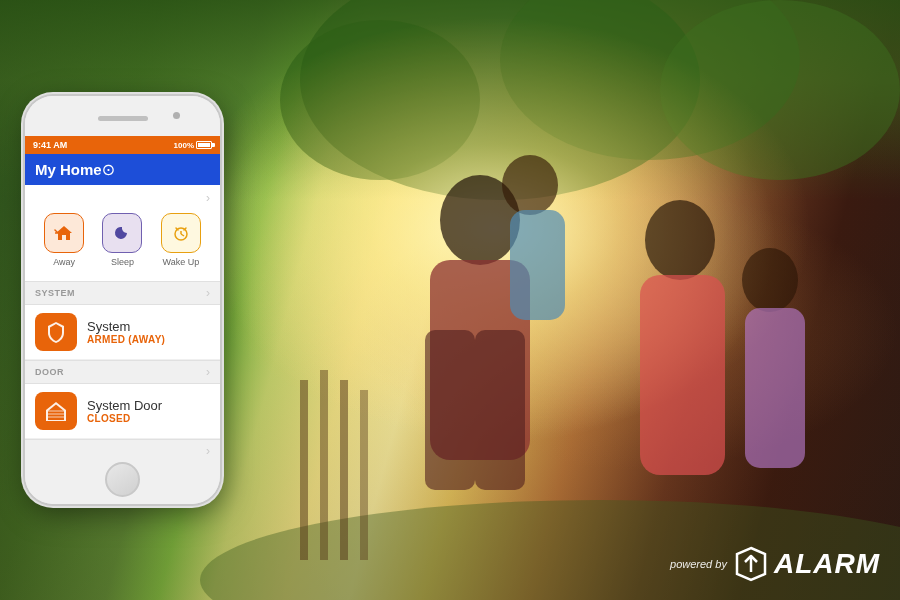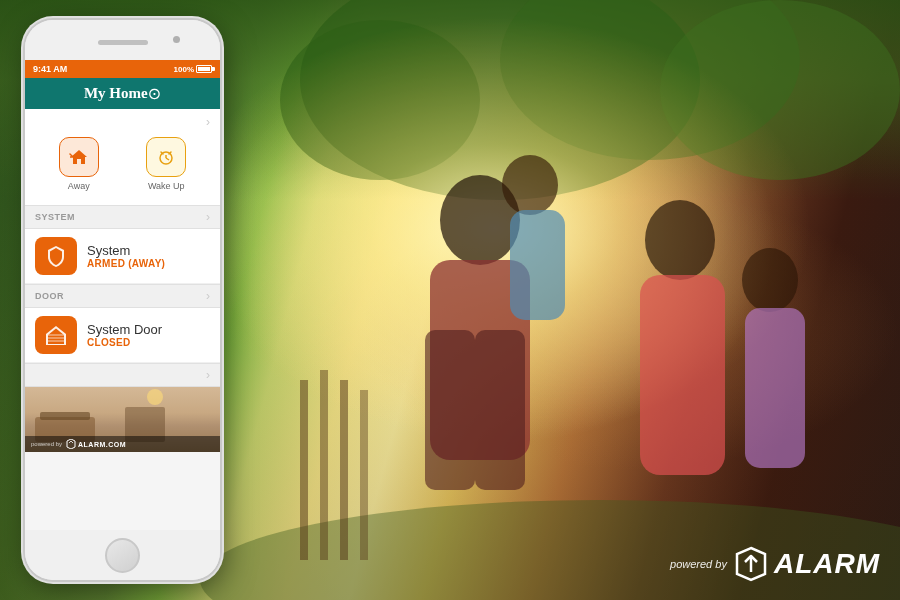--- a/index.html
+++ b/index.html
@@ -65,21 +65,21 @@
       width: 230px;
       z-index: 10;
       display: flex;
       align-items: center;
       justify-content: center;
       padding: 10px 0 10px 15px;
     }
 
     .phone {
       width: 195px;
-      height: 560px;
+      height: 408px;
       background: #f0f0f0;
       border-radius: 28px;
       box-shadow: 0 0 0 2px #c8c8c8, 0 0 0 4px #e0e0e0, 4px 8px 30px rgba(0,0,0,0.5);
       overflow: hidden;
       position: relative;
       display: flex;
       flex-direction: column;
     }
 
     
@@ -157,27 +157,26 @@
       position: absolute;
       left: 1px;
       top: 1px;
       bottom: 1px;
       right: 1px;
       background: white;
     }
 
     
     .app-header {
-      background: #0f766e;
+      background: #1d4ed8;
       padding: 6px 10px;
       display: flex;
       align-items: center;
-      justify-content: center;
+      justify-content: flex-start;
       flex-shrink: 0;
-      font-family: Liberation Serif, serif;
     }
 
     .app-title {
       color: white;
       font-size: 15px;
       font-weight: 600;
     }
 
     .header-icon {
       color: white;
@@ -506,20 +505,28 @@
         <div class="quick-actions">
           <div class="action-btn">
             <div class="action-icon-circle action-icon-away">
               <svg width="20" height="18" viewBox="0 0 20 18">
                 <path d="M10 2 L2 9 L4 9 L4 16 L8 16 L8 11 L12 11 L12 16 L16 16 L16 9 L18 9 Z" fill="#e8640a"></path>
                 <path d="M1 9 L4 9" stroke="#e8640a" stroke-width="1.5" fill="none"></path>
                 <path d="M3 8 L1 6" stroke="#e8640a" stroke-width="1.5" fill="none" stroke-linecap="round"></path>
               </svg>
             </div>
             <span class="action-label">Away</span>
+          </div>
+          <div class="action-btn">
+            <div class="action-icon-circle action-icon-sleep">
+              <svg width="18" height="18" viewBox="0 0 18 18">
+                <path d="M14 9 A6 6 0 1 1 9 3 A5 5 0 0 0 14 9 Z" fill="#5048a0"></path>
+              </svg>
+            </div>
+            <span class="action-label">Sleep</span>
           </div>
           <div class="action-btn">
             <div class="action-icon-circle action-icon-wakeup">
               <svg width="20" height="20" viewBox="0 0 20 20">
                 <circle cx="10" cy="11" r="6" stroke="#e8a010" stroke-width="1.5" fill="none"></circle>
                 <line x1="10" y1="11" x2="10" y2="8" stroke="#e8a010" stroke-width="1.5"></line>
                 <line x1="10" y1="11" x2="13" y2="13" stroke="#e8a010" stroke-width="1.5"></line>
                 <path d="M5 5 L7 7 M15 5 L13 7" stroke="#e8a010" stroke-width="1.5" stroke-linecap="round"></path>
               </svg>
             </div>

